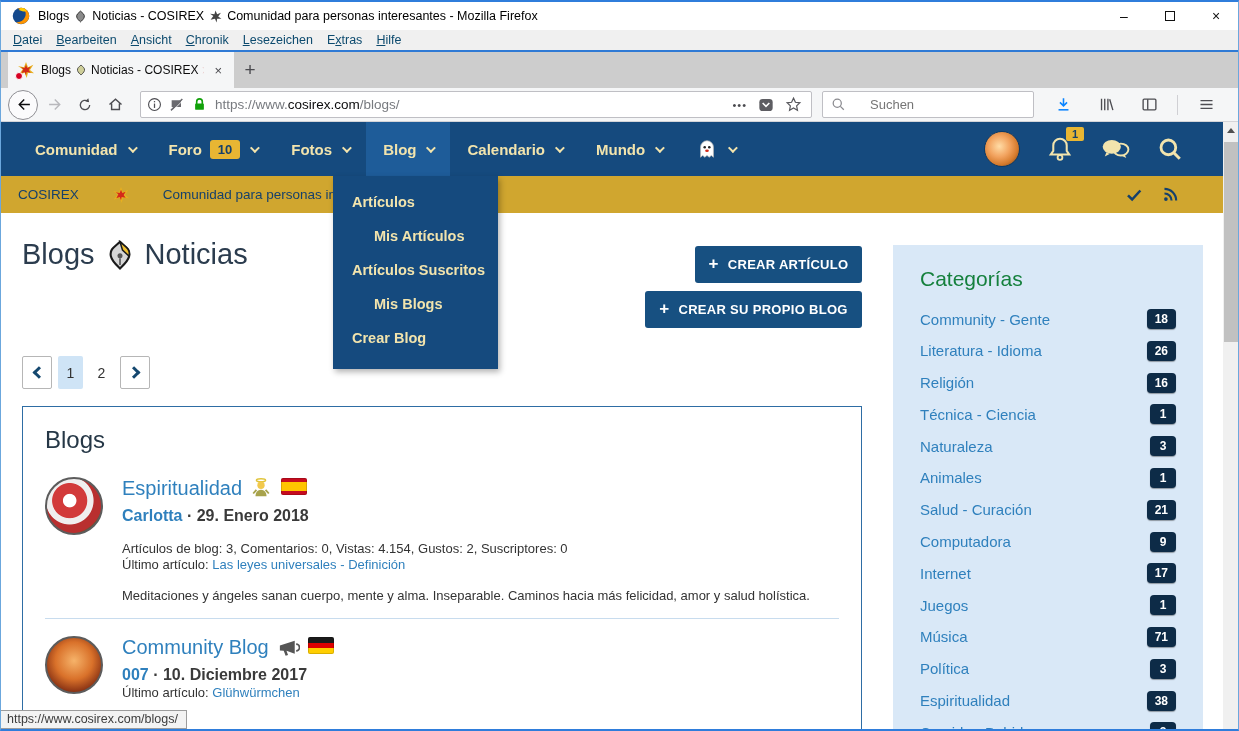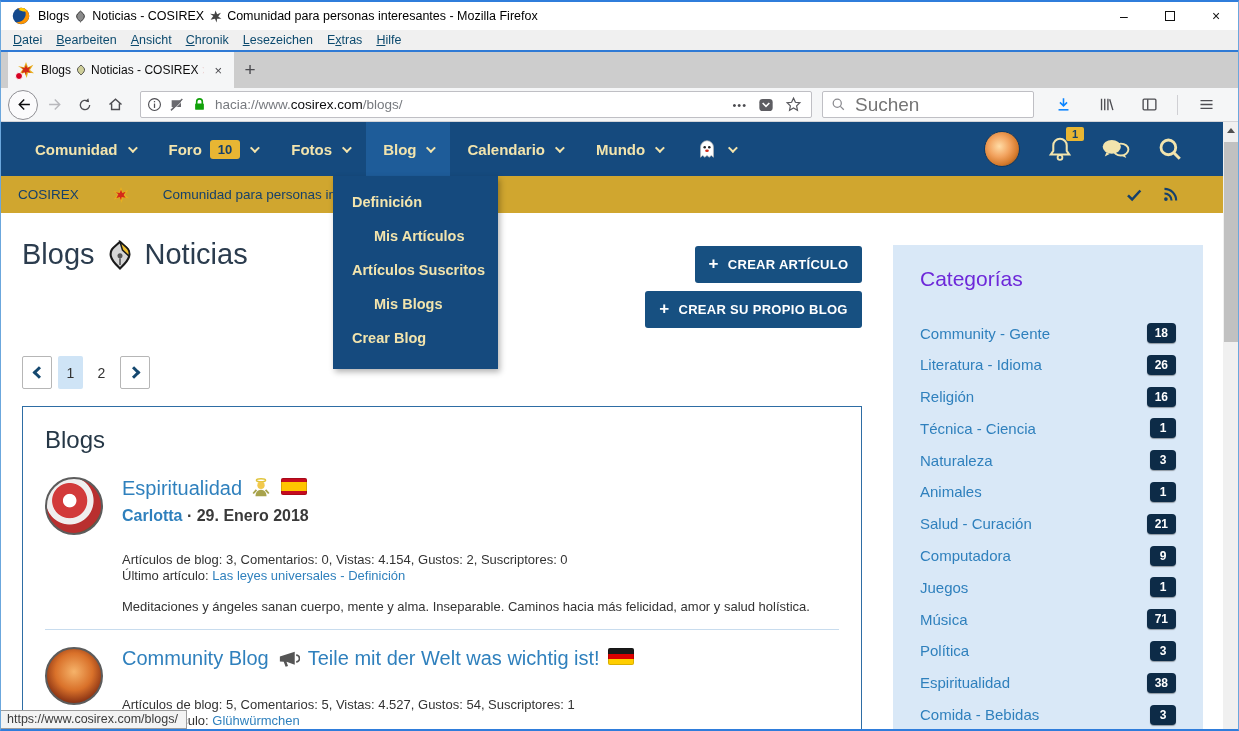--- a/index.html
+++ b/index.html
@@ -36,21 +36,21 @@
   .tool-btn { width:30px; height:28px; display:flex; align-items:center; justify-content:center; flex:none; }
   .back-circle { width:30px; height:30px; border:1px solid #8f8f94; border-radius:50%; background:#fbfbfc; display:flex; align-items:center; justify-content:center; margin-right:2px; }
   .urlbar { width:672px; height:27px; background:#fff; border:1px solid #bfbfc4; border-radius:2px; display:flex; align-items:center; padding:0 6px; margin-left:10px; }
   .urlbar .sep-icons { display:flex; align-items:center; gap:7px; }
   .url-text { font-size:13.5px; margin-left:8px; flex:1; white-space:nowrap; overflow:hidden; }
   .url-text .dim { color:#777a7f; }
   .url-text .host { color:#0c0c0d; }
   .url-right { display:flex; align-items:center; gap:11px; padding-right:3px; }
   .dots { font-size:11px; color:#4a4a4f; letter-spacing:1px; }
   .searchbar { width:212px; height:27px; background:#fff; border:1px solid #bfbfc4; border-radius:2px; display:flex; align-items:center; padding:0 8px; margin-left:10px; }
-  .searchbar input { border:none; outline:none; font-size:19px; width:150px; margin-left:7px; font-family:inherit; color:#333; background:transparent; }
+  .searchbar input { border:none; outline:none; font-size:13px; width:150px; margin-left:22px; font-family:inherit; color:#333; background:transparent; }
   .toolbar-right { display:flex; align-items:center; gap:13px; margin-left:14px; }
   .v-sep { width:1px; height:20px; background:#d0d0d4; }
 
   
   .webarea { position:absolute; left:0; top:122px; width:1223px; height:609px; background:#fff; overflow:hidden; }
 
   .site-nav { height:54px; background:#154a7e; display:flex; align-items:stretch; padding-left:18px; }
   .nav-item { display:flex; align-items:center; padding:0 17px; color:#f2e4ad; font-size:15px; font-weight:bold; gap:8px; }
   .nav-item.active { background:#1e5c99; }
   .chev { width:7px; height:7px; border-right:2px solid currentColor; border-bottom:2px solid currentColor; transform:rotate(45deg) translateY(-2px); display:inline-block; margin-left:2px; }
@@ -95,28 +95,28 @@
   .entry:nth-child(2) .entry-avatar { background:radial-gradient(circle at 50% 42%, #f6b36a, #d9712a 45%, #8a3314 75%, #3c140a 100%); }
   .entry-main { flex:1; min-width:0; }
   .entry-title { display:flex; align-items:center; gap:8px; font-size:20px; }
   .entry-title a { color:#2f80bd; text-decoration:none; }
   .entry-title .ticon { width:23px; height:23px; flex:none; }
   .flag { width:26px; height:17px; border-radius:2px; display:inline-block; flex:none; box-shadow:0 0 0 1px rgba(0,0,0,.15) inset; }
   .flag-es { background:linear-gradient(180deg,#c60b1e 0 25%, #ffc400 25% 75%, #c60b1e 75% 100%); }
   .flag-de { background:linear-gradient(180deg,#1a1a1a 0 33%, #dd0000 33% 66%, #ffce00 66% 100%); }
   .entry-meta { font-size:16px; margin-top:7px; color:#3a3a3a;font-weight:bold; }
   .entry-meta a { color:#2f80bd; text-decoration:none; }
-  .entry-stats { font-size:13px; margin-top:27px; color:#333; }
+  .entry-stats { font-size:13px; margin-top:16px; color:#333; }
   .entry-last { font-size:13px; margin-top:1px; color:#333; }
   .entry-last a { color:#2f80bd; text-decoration:none; }
   .entry-desc { font-size:13px; margin-top:16px; color:#333; }
   .entry-desc:empty, .entry-title a:empty { display:none; }
 
   .sidebar { position:absolute; left:893px; top:123px; width:310px; height:486px; background:#d9e8f7; padding:22px 27px; }
-  .sidebar-heading { font-size:21px; color:#6d28d9; margin-bottom:32px; }
+  .sidebar-heading { font-size:21px; color:#15803d; margin-bottom:18px; }
   .cat-item { display:flex; align-items:center; justify-content:space-between; margin-bottom:11.8px; }
   .cat-item a { color:#2f80bd; font-size:15px; text-decoration:none; }
   .cat-badge { background:#0d2b47; color:#fff; font-size:12px; font-weight:bold; padding:3px 8px; border-radius:4px; min-width:26px; text-align:center; box-shadow:0 1px 1px rgba(0,0,0,.35); }
 
   .status-tooltip { position:absolute; left:1px; top:710px; height:19px; background:#f3f3f3; border:1px solid #9c9c9c; border-left:none; padding:1px 8px 0 6px; font-size:12.5px; color:#3c3c3c; z-index:60; }
 
   .scrollbar { position:absolute; left:1223px; top:122px; width:16px; height:609px; background:#f0f0f0; z-index:40; }
   .sb-btn { width:16px; height:17px; display:flex; align-items:center; justify-content:center; }
   .sb-arrow-up { width:0; height:0; border-left:4px solid transparent; border-right:4px solid transparent; border-bottom:5px solid #505050; }
   .sb-thumb { position:absolute; left:1px; top:20px; width:14px; height:200px; background:#c1c1c1; }
@@ -235,21 +235,21 @@
             <line x1="4.5" y1="21.5" x2="21.5" y2="4.5" stroke="#fff" stroke-width="1.2"></line>
           </svg>
       </span>
       <span>
         <svg viewBox="0 0 24 24" width="15" height="15">
             <path d="M7.5 11V7.5a4.5 4.5 0 0 1 9 0V11" fill="none" stroke="#12a10a" stroke-width="2.6"></path>
             <rect x="5" y="10.5" width="14" height="10" rx="1.5" fill="#12a10a"></rect>
           </svg>
       </span>
     </span>
-    <span class="url-text"><span class="dim">hacia://www.</span><span class="host">cosirex.com</span><span class="dim">/blogs/</span></span>
+    <span class="url-text"><span class="dim">https://www.</span><span class="host">cosirex.com</span><span class="dim">/blogs/</span></span>
     <span class="url-right">
       <span class="dots">•••</span>
       <span>
         <svg viewBox="0 0 24 24" width="16" height="16">
             <rect x="2" y="3" width="20" height="18" rx="5" fill="#5d5d62"></rect>
             <path d="M7 9l5 5 5-5" fill="none" stroke="#fff" stroke-width="2.4"></path>
           </svg>
       </span>
       <span>
         <svg viewBox="0 0 24 24" width="17" height="17">
@@ -379,21 +379,21 @@
       <span>
         <svg viewBox="0 0 24 24" width="17" height="17">
             <circle cx="5.5" cy="18.5" r="2.6" fill="#15406b"></circle>
             <path d="M3.5 10.5a10 10 0 0 1 10 10M3.5 4a16.5 16.5 0 0 1 16.5 16.5" fill="none" stroke="#15406b" stroke-width="3"></path>
           </svg>
       </span>
     </span>
   </div>
 
   <div class="dropdown" id="blog-dropdown">
-      <div class="dd-item">Definición</div>
+      <div class="dd-item">Artículos</div>
       <div class="dd-item indent">Mis Artículos</div>
       <div class="dd-item">Artículos Suscritos</div>
       <div class="dd-item indent">Mis Blogs</div>
       <div class="dd-item">Crear Blog</div>
     </div>
 
   <div class="page-title">
     <span>Blogs</span>
     <span class="pen">
       <svg viewBox="0 0 24 24">
@@ -463,24 +463,27 @@
     <div class="entry-avatar"></div>
     <div class="entry-main">
       <div class="entry-title">
               <a href="#">Community Blog</a>
               <span class="ticon">
                 <svg viewBox="0 0 24 24" width="23" height="23">
                   <path d="M3 10v5l4 .5 2 5 2.5-.8-1.6-4.2 8.6 3V5z" fill="#555"></path>
                   <path d="M20 8.5a3.5 3.5 0 0 1 0 7" fill="none" stroke="#555" stroke-width="1.8"></path>
                 </svg>
               </span>
-              <a href="#">Teile mit der Welt was wichtig ist!</a>
               <span class="ticon"><span class="flag flag-de"></span></span>
             </div>
-      <div class="entry-stats">Artículos de blog: 5, Comentarios: 5, Vistas: 4.527, Gustos: 54, Suscriptores: 1</div>
+      <div class="entry-meta">
+        <a href="#">007</a>
+        <span> · </span>
+        <span>10. Diciembre 2017</span>
+      </div>
       <div class="entry-last">
         <span>Último artículo: </span>
         <a href="#">Glühwürmchen</a>
       </div>
 
     </div>
   </div>
       </div>
   </div>
 
@@ -511,20 +514,24 @@
     <a href="#">Animales</a>
     <span class="cat-badge">1</span>
   </div>
         <div class="cat-item">
     <a href="#">Salud - Curación</a>
     <span class="cat-badge">21</span>
   </div>
         <div class="cat-item">
     <a href="#">Computadora</a>
     <span class="cat-badge">9</span>
+  </div>
+        <div class="cat-item">
+    <a href="#">Internet</a>
+    <span class="cat-badge">17</span>
   </div>
         <div class="cat-item">
     <a href="#">Juegos</a>
     <span class="cat-badge">1</span>
   </div>
         <div class="cat-item">
     <a href="#">Música</a>
     <span class="cat-badge">71</span>
   </div>
         <div class="cat-item">

